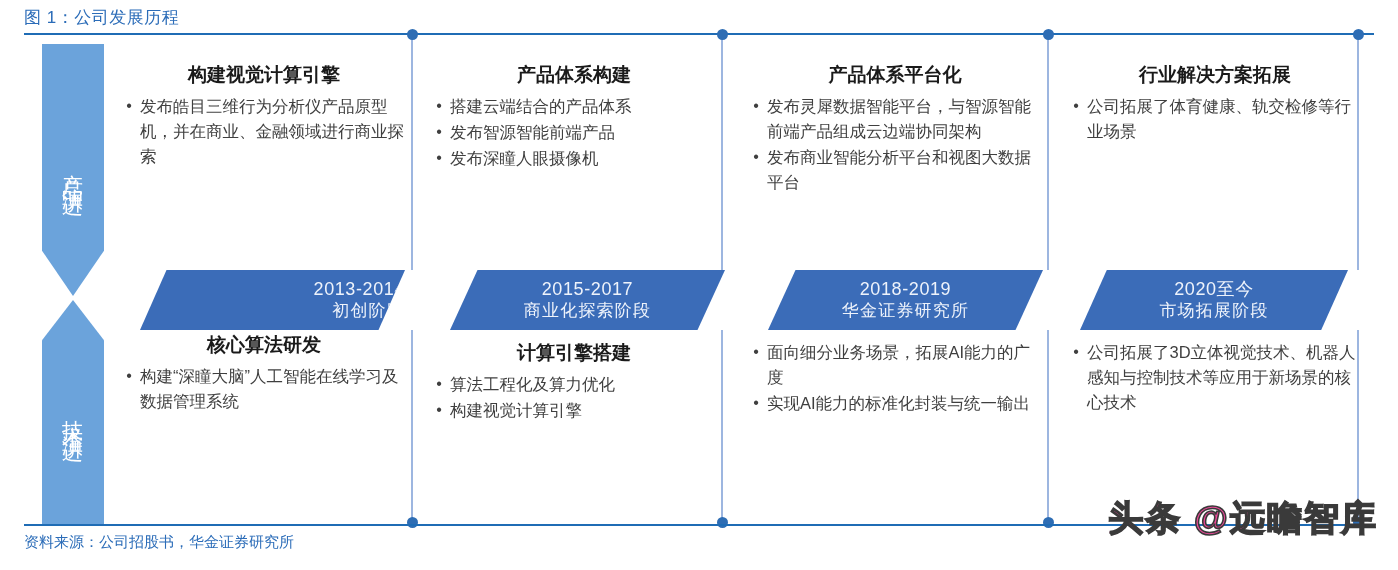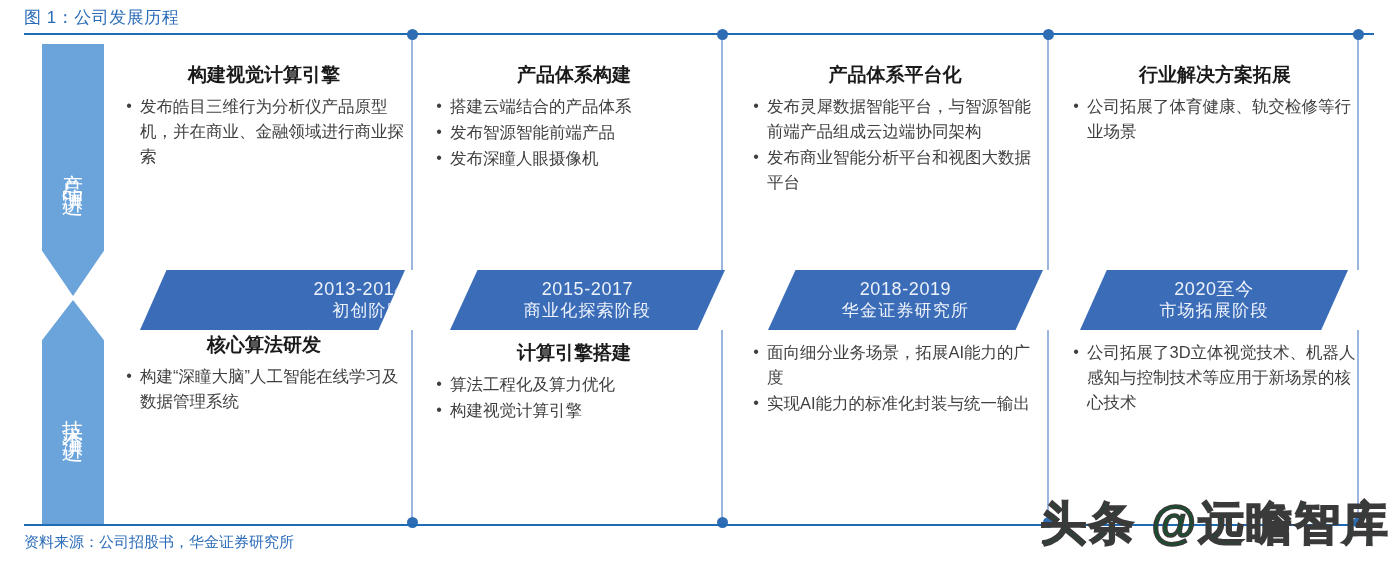--- a/index.html
+++ b/index.html
@@ -86,23 +86,23 @@
     background:#3b6cb8;
     color:#eef3fb;
     display:flex;flex-direction:column;align-items:center;justify-content:center;
     clip-path:polygon(10% 0,100% 0,90% 100%,0 100%);
   }
   .banner .yr{font-size:18px;line-height:1.18;letter-spacing:.6px;}
   .banner .ph{font-size:17px;line-height:1.18;letter-spacing:1.2px;}
 
   
   .watermark{
-    position:absolute;right:8px;top:500px;
-    font-size:46px;font-weight:bold;
-    color:#14532d;
+    position:absolute;right:20px;top:500px;
+    font-size:35px;font-weight:bold;
+    color:#ec4899;
     -webkit-text-stroke:1.6px #3a3a3a;
     letter-spacing:2px;white-space:nowrap;
     line-height:1;
   }
 </style>
 </head>
 <body>
 
 <div id="stage">
 

